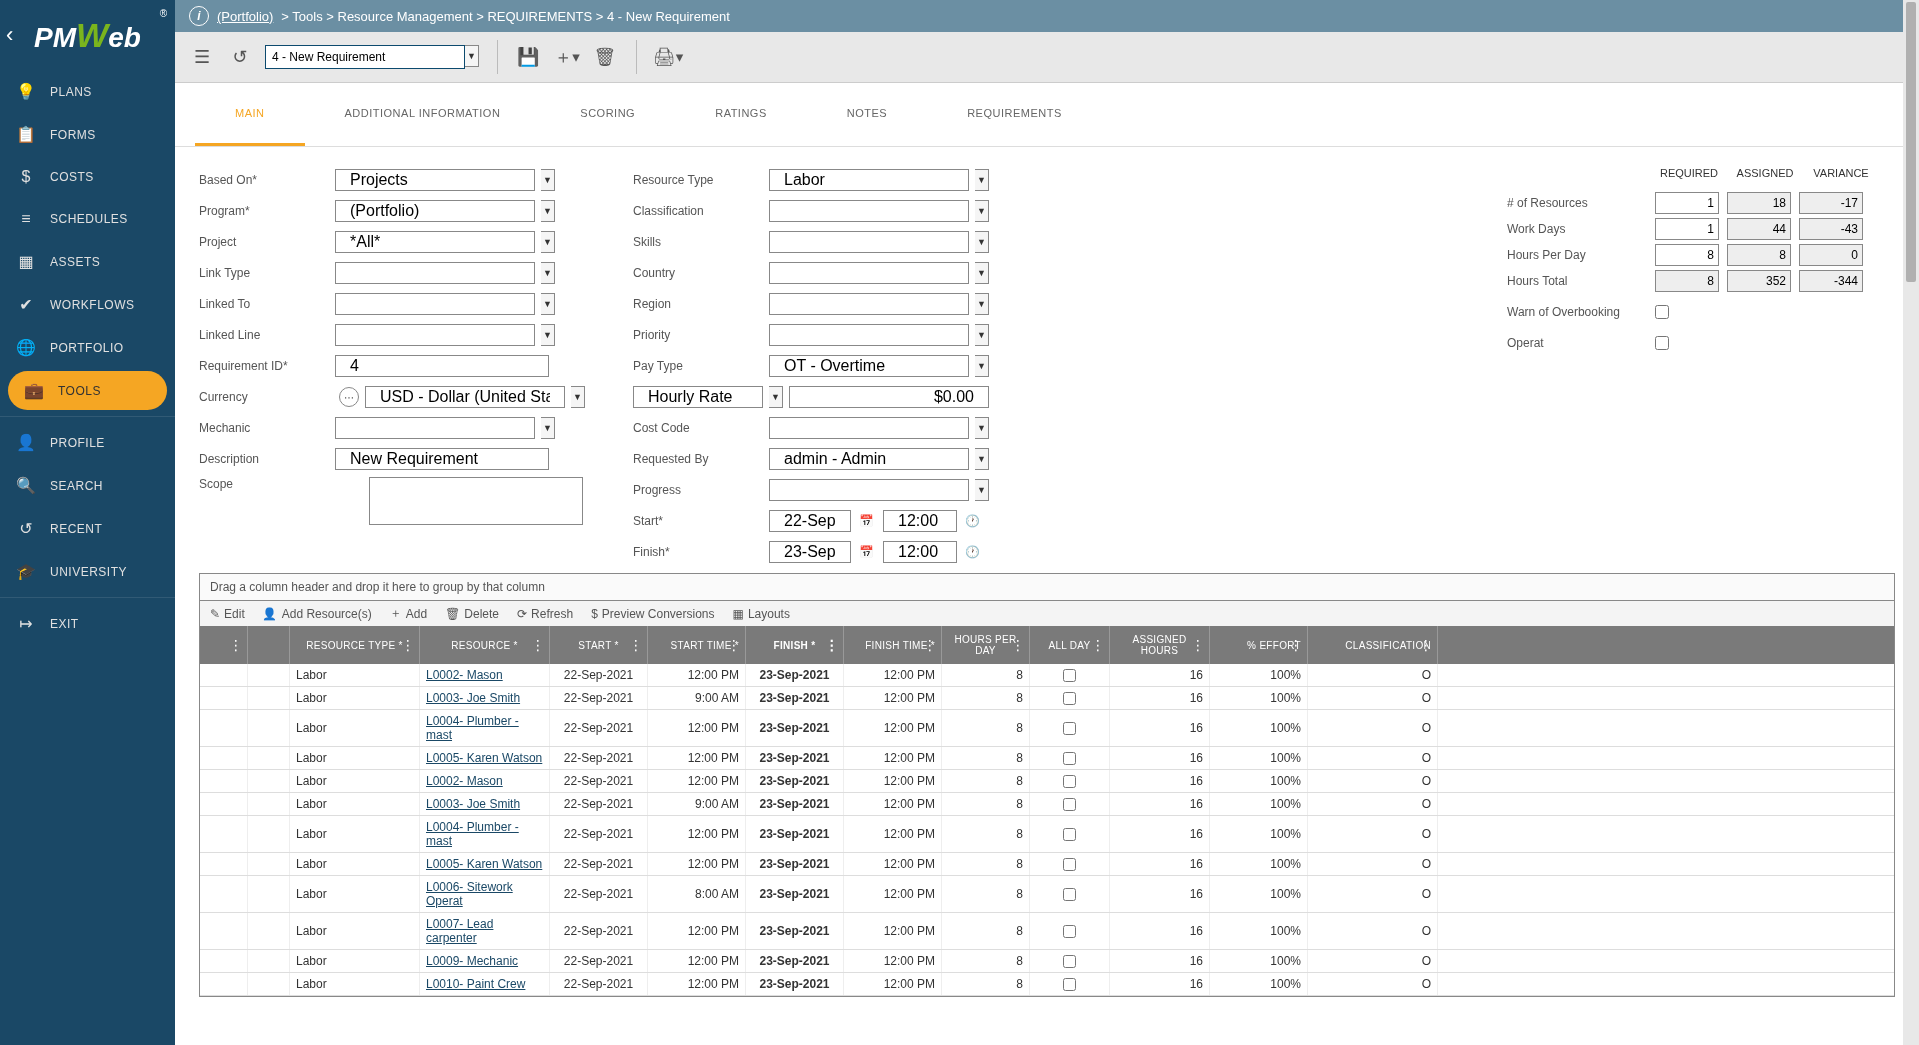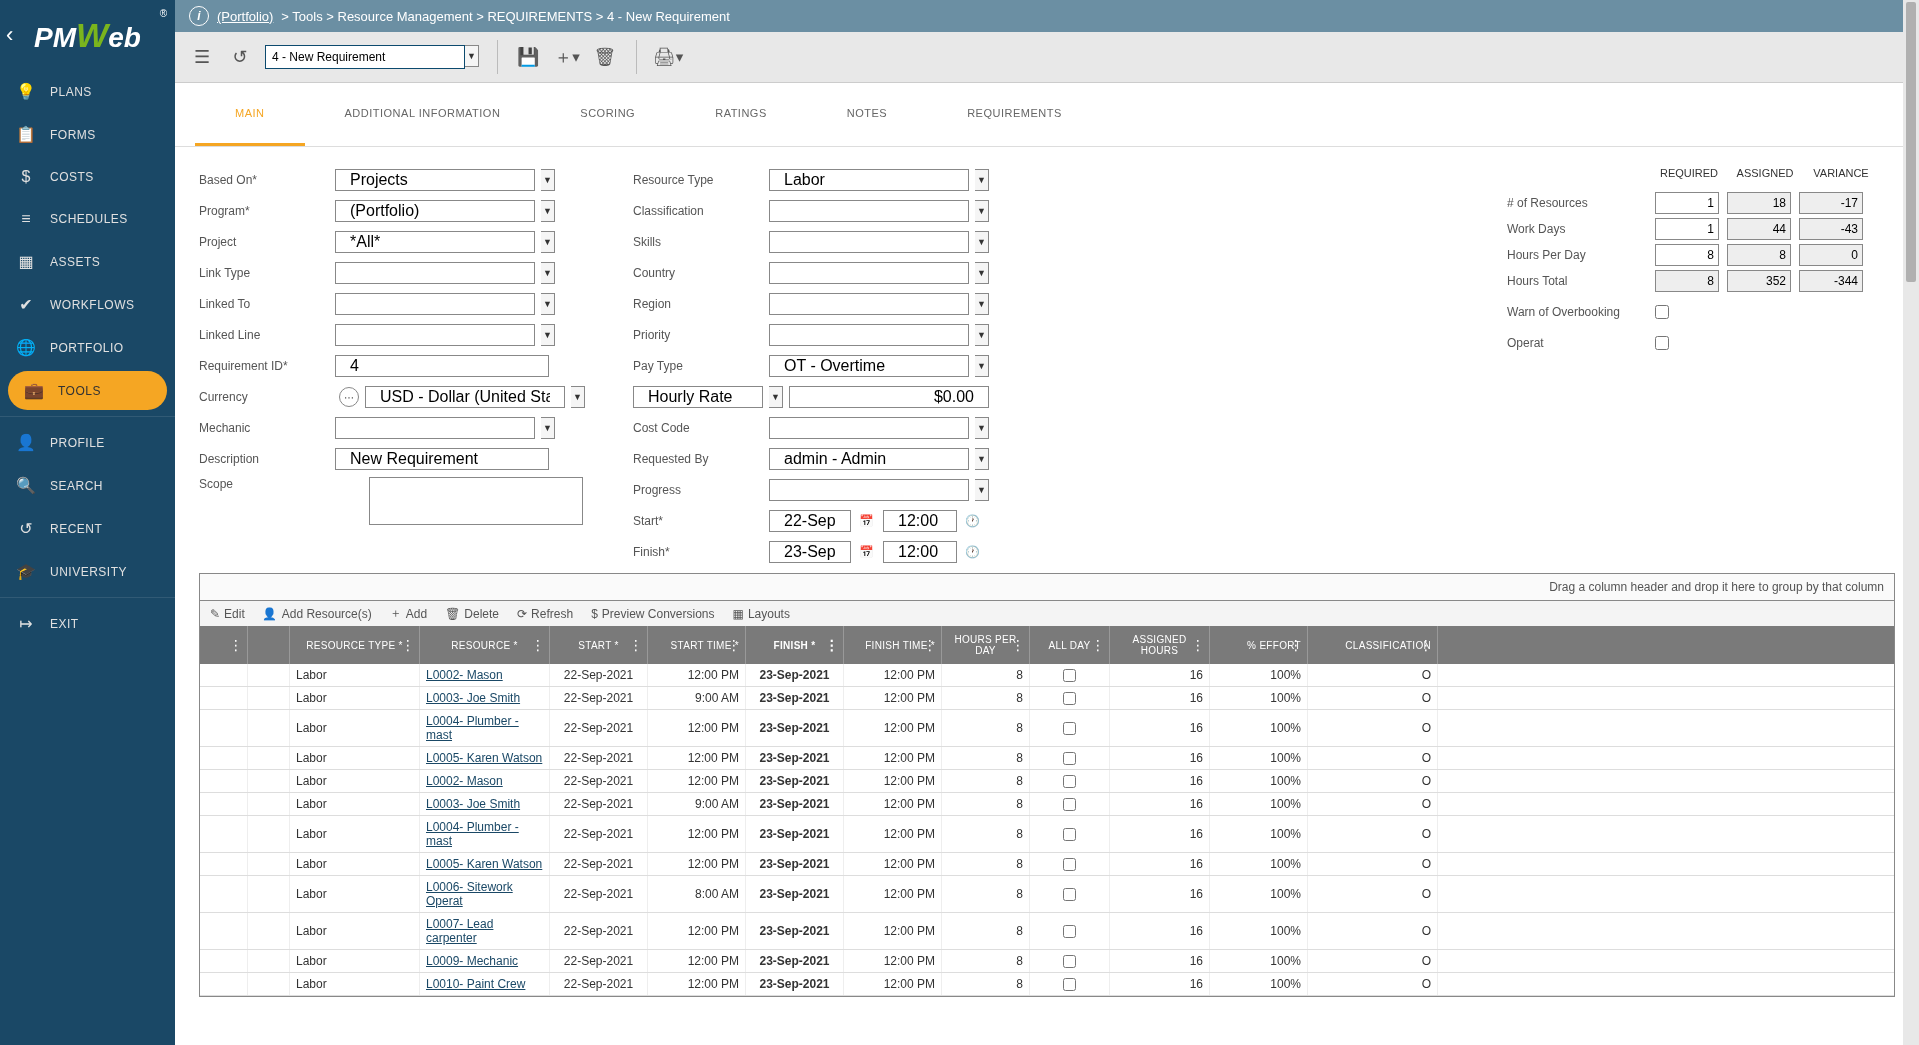--- a/index.html
+++ b/index.html
@@ -38,21 +38,21 @@
 .fld-cal { width: 20px; text-align: center; color: #888; cursor: pointer; }
 .fld-checkbox { width: 14px; height: 14px; }
 .circle-btn { width: 20px; height: 20px; border: 1px solid #888; border-radius: 50%; display: flex; align-items: center; justify-content: center; font-size: 10px; cursor: pointer; margin-left: 4px; }
 .summary-headers { display: flex; gap: 8px; margin-bottom: 6px; }
 .summary-headers span { width: 68px; text-align: center; font-size: 11px; color: #333; }
 .sum-row { display: flex; align-items: center; gap: 8px; height: 26px; }
 .sum-label { width: 140px; font-size: 12px; color: #555; }
 .sum-box { width: 64px; height: 22px; border: 1px solid #888; text-align: right; padding: 3px 4px; font-size: 12px; }
 .sum-box.ro { background: #eee; }
 .grid-area { padding: 0 24px 20px 24px; display: flex; flex-direction: column; }
-.group-hint { border: 1px solid #888; border-bottom: none; padding: 6px 10px; font-size: 12px; color: #555; background: #fafafa; text-align: right; }
+.group-hint { border: 1px solid #888; border-bottom: none; padding: 6px 10px; font-size: 12px; color: #555; background: #fafafa; }
 .grid-toolbar { border: 1px solid #888; border-bottom: none; background: #f4f4f4; padding: 4px 10px; display: flex; align-items: center; gap: 18px; }
 .gt-btn { display: flex; align-items: center; gap: 4px; cursor: pointer; color: #555; font-size: 12px; }
 .grid { border: 1px solid #888; border-top: none; }
 .grid-header { display: flex; background: #7a7a7a; color: #fff; font-size: 10px; letter-spacing: 0.3px; }
 .gh-cell { padding: 8px 6px; border-right: 1px solid #999; display: flex; align-items: center; justify-content: center; gap: 4px; text-align: center; position: relative; }
 .gh-menu { position: absolute; right: 4px; font-size: 14px; }
 .grid-body { }
 .grid-row { display: flex; border-bottom: 1px solid #ddd; background: #fff; }
 .gb-cell { padding: 4px 6px; border-right: 1px solid #eee; font-size: 12px; display: flex; align-items: center; }
 .gb-link { color: #1a4866; text-decoration: underline; cursor: pointer; }

